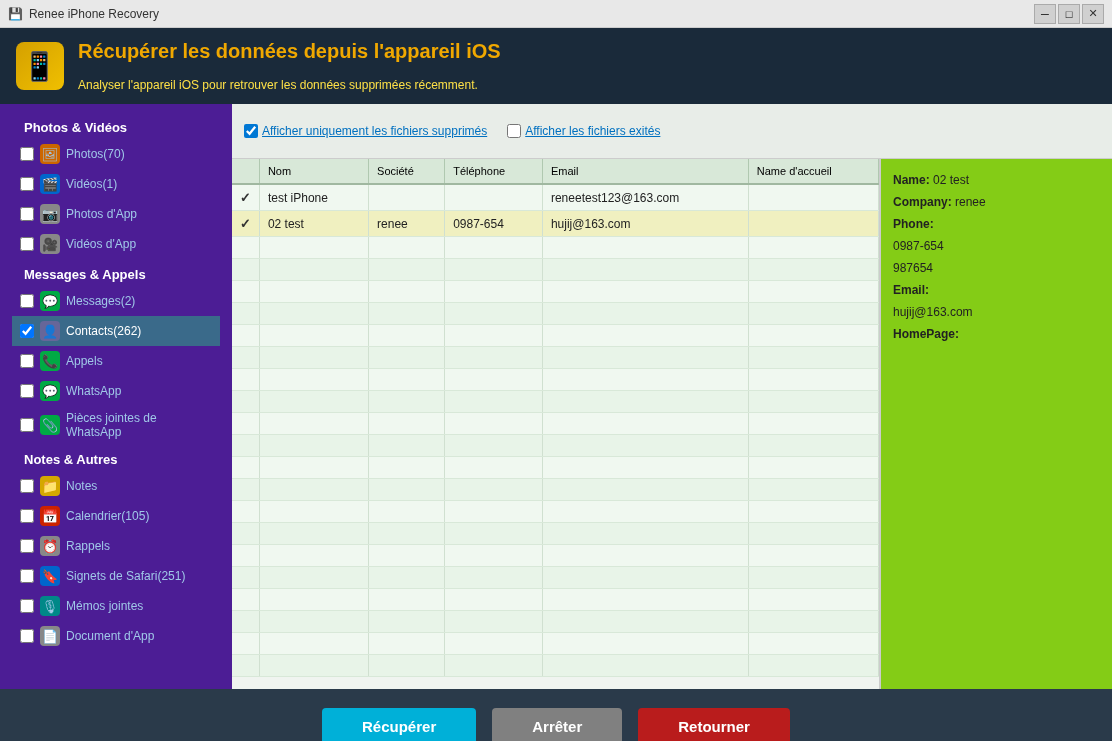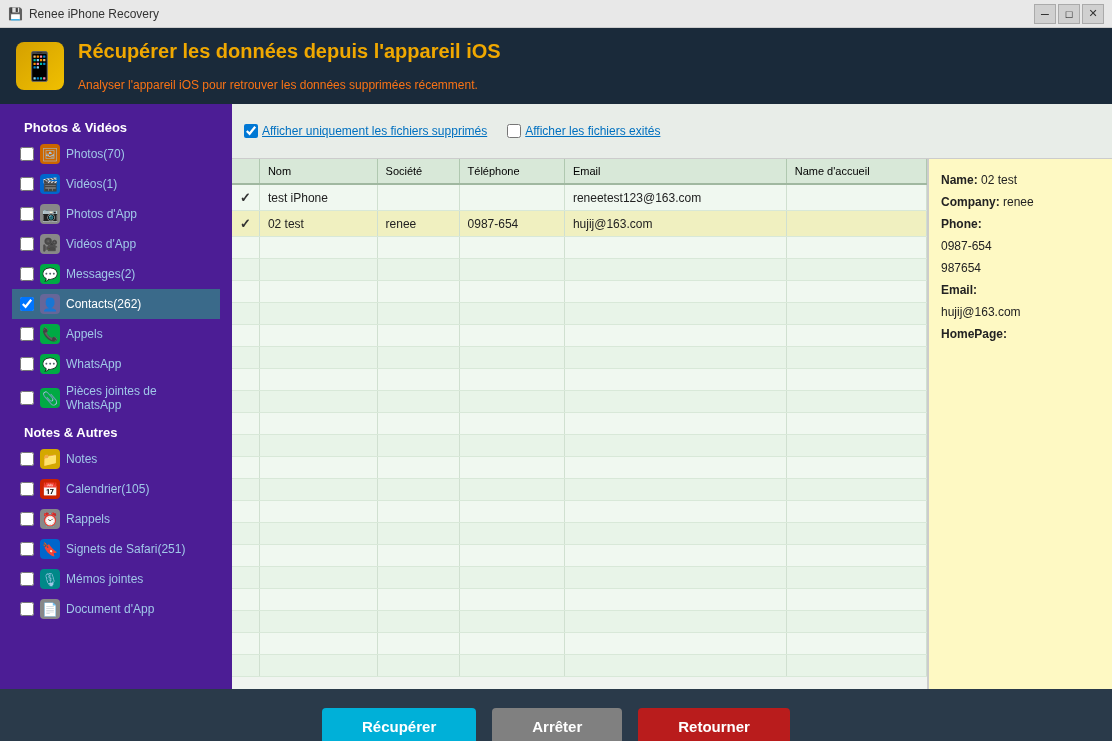--- a/index.html
+++ b/index.html
@@ -32,21 +32,21 @@
       gap: 14px;
     }
     .header-icon {
       width: 48px; height: 48px;
       background: linear-gradient(135deg, #d4a000, #f0c000);
       border-radius: 8px;
       display: flex; align-items: center; justify-content: center;
       font-size: 28px;
     }
     .header-text h1 { color: #f0a800; font-size: 20px; font-weight: bold; }
-    .header-text p { color: #f97316; font-size: 12px; margin-top: 15px; }
+    .header-text p { color: #fde047; font-size: 12px; margin-top: 15px; }
 
     
     .main-layout {
       display: flex;
       height: calc(741px - 28px - 72px - 56px);
     }
 
     
     .sidebar {
       width: 232px;
@@ -136,22 +136,22 @@
       border-right: 1px solid #d0e0d0;
       border-bottom: 1px solid #d8e8d8;
       font-size: 12px;
       color: #222;
     }
     tbody td:first-child { text-align: center; width: 24px; }
     .checkmark { color: #333; font-weight: bold; font-size: 13px; }
 
     
     .detail-panel {
-      width: 184px;
-      background: #fef9c3;
+      width: 232px;
+      background: #84cc16;
       padding: 12px;
       font-size: 12px;
       color: #222;
       border-left: 1px solid #ccc;
       overflow-y: auto;
     }
     .detail-panel p { margin-bottom: 4px; line-height: 1.5; }
 
     
     .bottom-bar {
@@ -248,20 +248,21 @@
       <input type="checkbox" style="">
       <span class="sidebar-item-icon icon-gray">📷</span>
       <span class="sidebar-item-label">Photos d'App</span>
     </div>
     <div class="sidebar-item">
       <input type="checkbox" style="">
       <span class="sidebar-item-icon icon-gray">🎥</span>
       <span class="sidebar-item-label">Vidéos d'App</span>
     </div>
 
+    <div class="sidebar-section-title">Messages &amp; Appels</div>
 
     <div class="sidebar-item">
       <input type="checkbox" style="">
       <span class="sidebar-item-icon icon-green">💬</span>
       <span class="sidebar-item-label">Messages(2)</span>
     </div>
     <div class="sidebar-item active">
       <input type="checkbox" checked="" style="">
       <span class="sidebar-item-icon icon-contacts">👤</span>
       <span class="sidebar-item-label">Contacts(262)</span>

